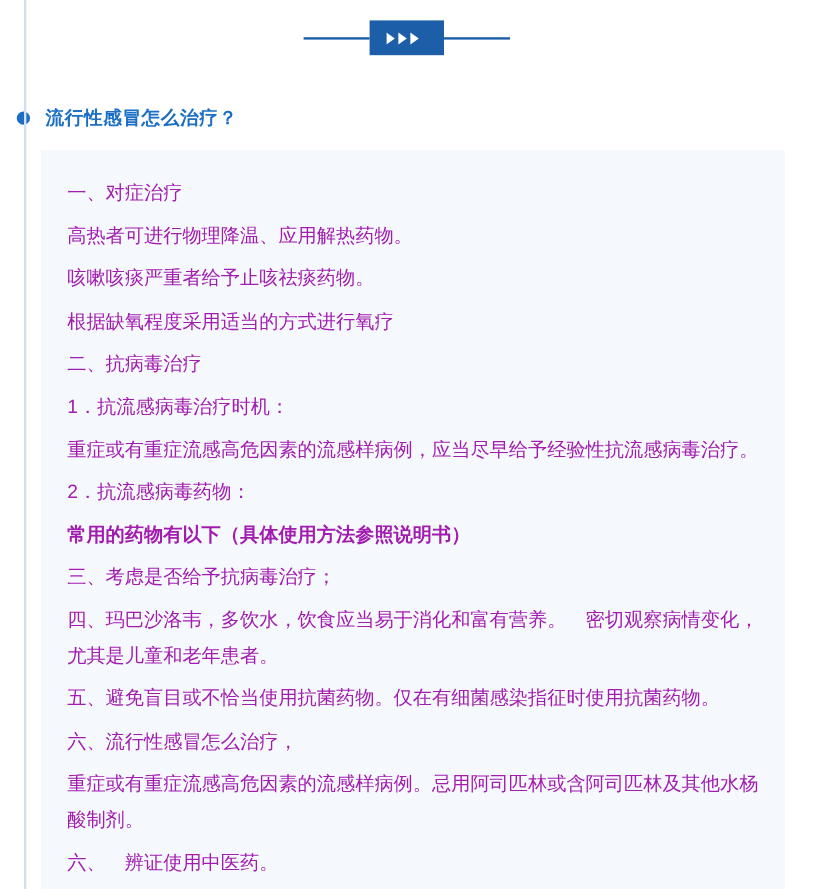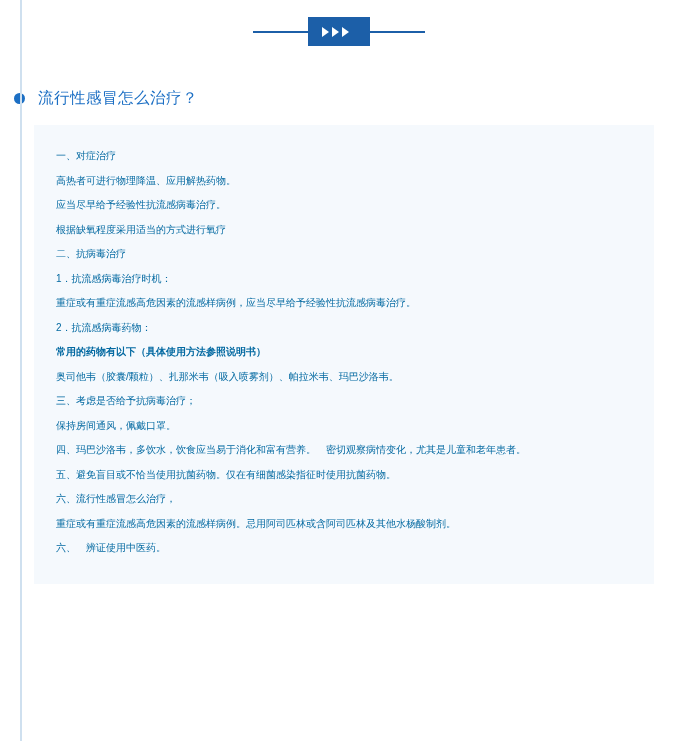--- a/index.html
+++ b/index.html
@@ -63,35 +63,35 @@
     width: 11px;
     height: 11px;
     border-radius: 50%;
     background: #1c6fc4;
     margin-right: 13px;
     flex: 0 0 auto;
   }
   .section-title {
     color: #1c6fc4;
     font-size: 15.5px;
-    font-weight: normal;
+    font-weight: bold;
     letter-spacing: 0.5px;
   }
 
   
   .card {
     margin: 0 24px 0 34px;
     background: #f5f9fd;
     padding: 22px 22px 20px 22px;
   }
   .card p {
     margin: 0 0 6px 0;
-    font-size: 10px;
+    font-size: 16px;
     line-height: 1.85;
-    color: #0369a1;
+    color: #a21caf;
     text-align: justify;
   }
   .lvl1 { margin-left: 0; }
   .lvl2 { margin-left: 26px; }
   .lvl3 { margin-left: 44px; font-weight: bold; }
   .lvl4 { margin-left: 26px; }
   .nogap { margin-bottom: 0; }
   .tight { margin-bottom: 2px; }
 </style>
 </head>
@@ -112,28 +112,26 @@
 </div>
 
 <div class="section-head">
   <span class="bullet-dot"></span>
   <span class="section-title">流行性感冒怎么治疗？</span>
 </div>
 
 <div class="card">
   <p class="lvl1">一、对症治疗</p>
   <p class="lvl2 tight">高热者可进行物理降温、应用解热药物。</p>
-  <p class="lvl2 tight">应当尽早给予经验性抗流感病毒治疗。</p>
+  <p class="lvl2 tight">咳嗽咳痰严重者给予止咳祛痰药物。</p>
   <p class="lvl2">根据缺氧程度采用适当的方式进行氧疗</p>
   <p class="lvl1">二、抗病毒治疗</p>
   <p class="lvl2 tight">1．抗流感病毒治疗时机：</p>
   <p class="lvl2 tight">重症或有重症流感高危因素的流感样病例，应当尽早给予经验性抗流感病毒治疗。</p>
   <p class="lvl2 tight">2．抗流感病毒药物：</p>
   <p class="lvl3 tight">常用的药物有以下（具体使用方法参照说明书）</p>
-  <p class="lvl2">奥司他韦（胶囊/颗粒）、扎那米韦（吸入喷雾剂）、帕拉米韦、玛巴沙洛韦。</p>
   <p class="lvl1 tight">三、考虑是否给予抗病毒治疗；</p>
-  <p class="lvl2">保持房间通风，佩戴口罩。</p>
   <p class="lvl1">四、玛巴沙洛韦，多饮水，饮食应当易于消化和富有营养。　密切观察病情变化，尤其是儿童和老年患者。</p>
   <p class="lvl1">五、避免盲目或不恰当使用抗菌药物。仅在有细菌感染指征时使用抗菌药物。</p>
   <p class="lvl1 tight">六、流行性感冒怎么治疗，</p>
   <p class="lvl4">重症或有重症流感高危因素的流感样病例。忌用阿司匹林或含阿司匹林及其他水杨酸制剂。</p>
   <p class="lvl1 nogap">六、　辨证使用中医药。</p>
 </div>
 
 </body></html>

